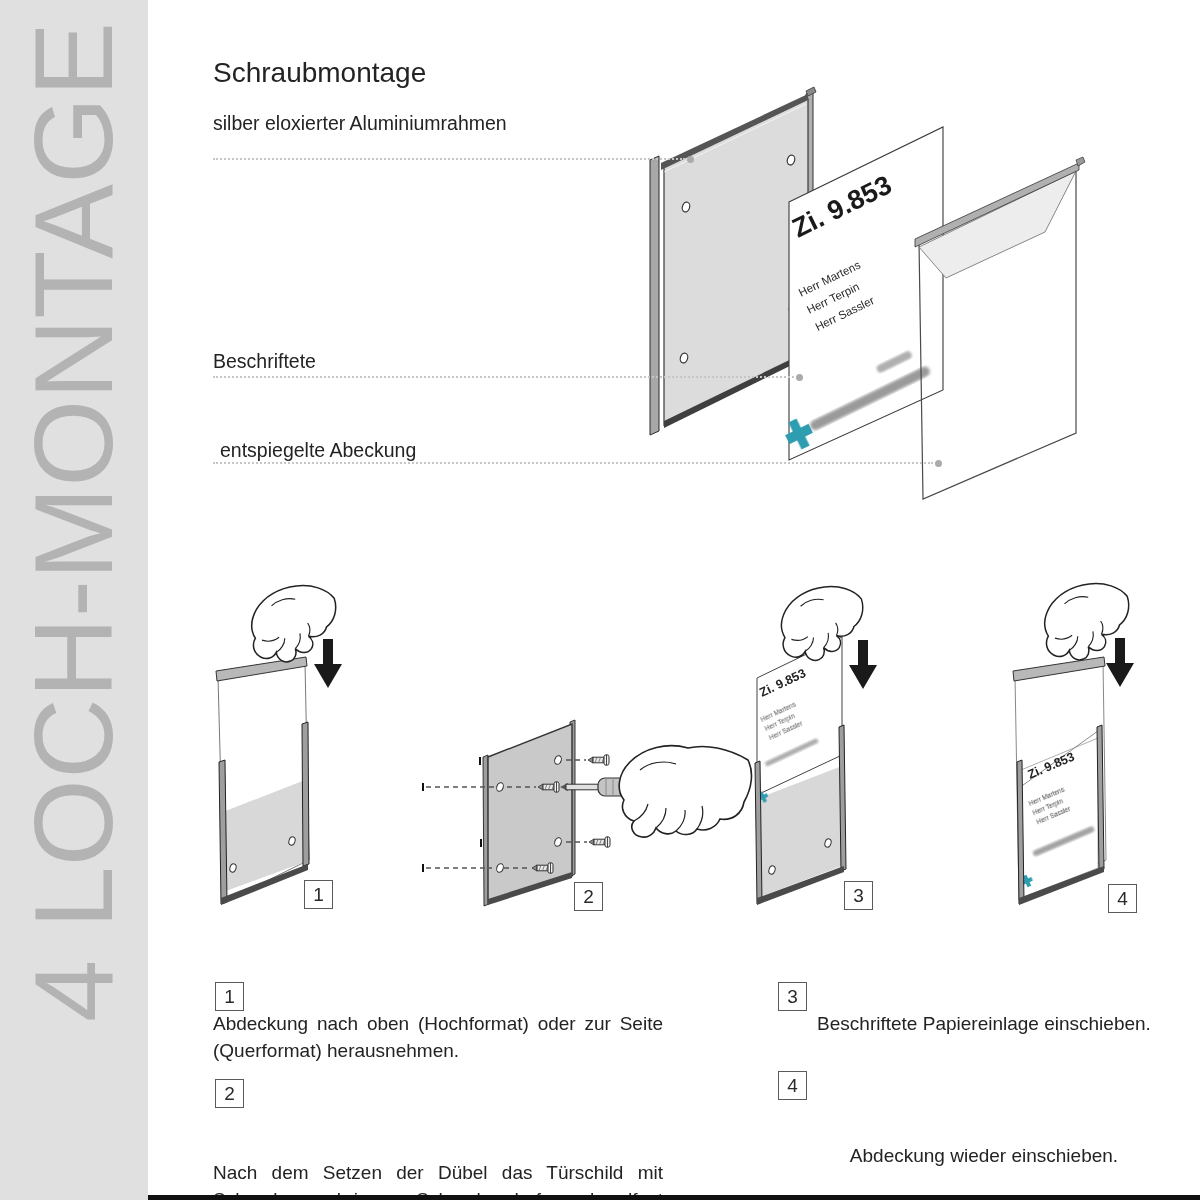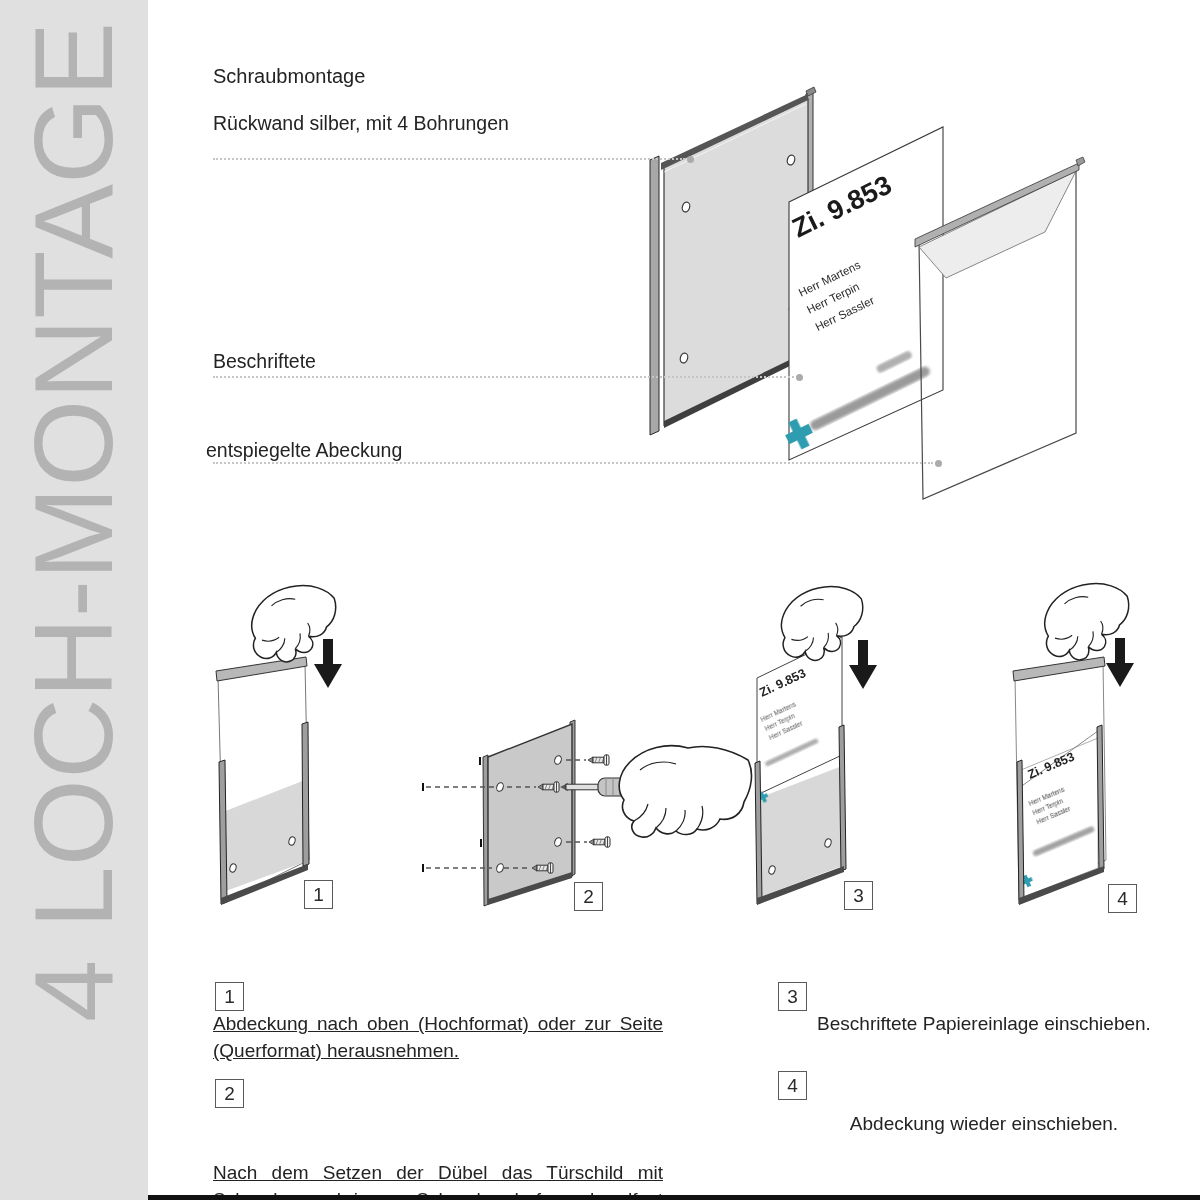--- a/index.html
+++ b/index.html
@@ -7,25 +7,25 @@
     width:1200px;height:1200px;position:relative;background:#ffffff;
     font-family:"Liberation Sans", sans-serif;color:#232323;overflow:hidden;
   }
   .sidebar{position:absolute;left:0;top:0;width:148px;height:1200px;background:#e0e0e0;}
   .sidebar-text{
     position:absolute;left:-446px;top:448px;width:1040px;height:148px;
     transform:rotate(-90deg);font-size:112px;line-height:148px;letter-spacing:0px;
     color:#b3b3b3;text-align:center;white-space:nowrap;
   }
   .bottombar{position:absolute;left:148px;right:0;bottom:0;height:5px;background:#111;}
-  .title{position:absolute;left:213px;top:57px;font-size:20px;font-weight:400;margin-top:8px;}
+  .title{position:absolute;left:213px;top:57px;font-size:28px;font-weight:400;}
   .callout{position:absolute;font-size:19.5px;line-height:26px;}
   #callout-frame{left:213px;top:110px;}
   #callout-paper{left:213px;top:348px;}
-  #callout-cover{left:206px;top:437px;}
+  #callout-cover{left:220px;top:437px;}
   .leader{position:absolute;height:0;border-top:2px dotted #c6c6c6;z-index:6;}
   .leader .dot{position:absolute;right:-9px;top:-4.5px;width:7px;height:7px;border-radius:50%;background:#ababab;}
   #leader-frame{left:213px;top:158px;width:472px;}
   #leader-paper{left:213px;top:376px;width:581px;}
   #leader-cover{left:213px;top:462px;width:720px;}
   svg.illu{position:absolute;z-index:1;}
   #svg-exploded{left:640px;top:85px;}
   #svg-step1{left:195px;top:580px;}
   #svg-step2{left:418px;top:688px;}
   #svg-step3{left:746px;top:580px;}
@@ -36,25 +36,25 @@
   }
   #nbox-i1{left:304px;top:880px;}
   #nbox-i2{left:574px;top:882px;}
   #nbox-i3{left:844px;top:881px;}
   #nbox-i4{left:1108px;top:884px;}
   #nbox-t1{left:215px;top:982px;}
   #nbox-t2{left:215px;top:1079px;}
   #nbox-t3{left:778px;top:982px;}
   #nbox-t4{left:778px;top:1071px;}
   .instr{position:absolute;font-size:19px;line-height:27px;text-align:center;}
-  .just{text-align:justify;text-decoration:underline;}
+  .just{text-align:justify;}
   #instr1{left:213px;top:1010px;width:450px;}
   #instr2{left:213px;top:1159px;width:450px;}
   #instr3{left:779px;top:1010px;width:410px;}
-  #instr4{left:779px;top:1110px;width:410px;}
+  #instr4{left:779px;top:1142px;width:410px;}
   text{font-family:"Liberation Sans", sans-serif;}
 </style>
 </head>
 <body>
 
 <svg width="0" height="0" style="position:absolute" aria-hidden="true">
   <defs>
     <filter id="b05">
         <feGaussianBlur stdDeviation="0.5"></feGaussianBlur>
       </filter>
@@ -81,21 +81,21 @@
   </defs>
 </svg>
 
 <div class="sidebar">
   <div class="sidebar-text">4 LOCH-MONTAGE</div>
 </div>
 
 <div class="title">Schraubmontage</div>
 
 <div class="callout" id="callout-frame">
-  <div>Rückwand silber, mit 4 Bohrungen</div>
+  <div>silber eloxierter Aluminiumrahmen</div>
 </div>
 <div class="callout" id="callout-paper">Beschriftete</div>
 <div class="callout" id="callout-cover">entspiegelte Abeckung</div>
 
 <div class="leader" id="leader-frame">
     <span class="dot"></span>
   </div>
 <div class="leader" id="leader-paper">
     <span class="dot"></span>
   </div>

